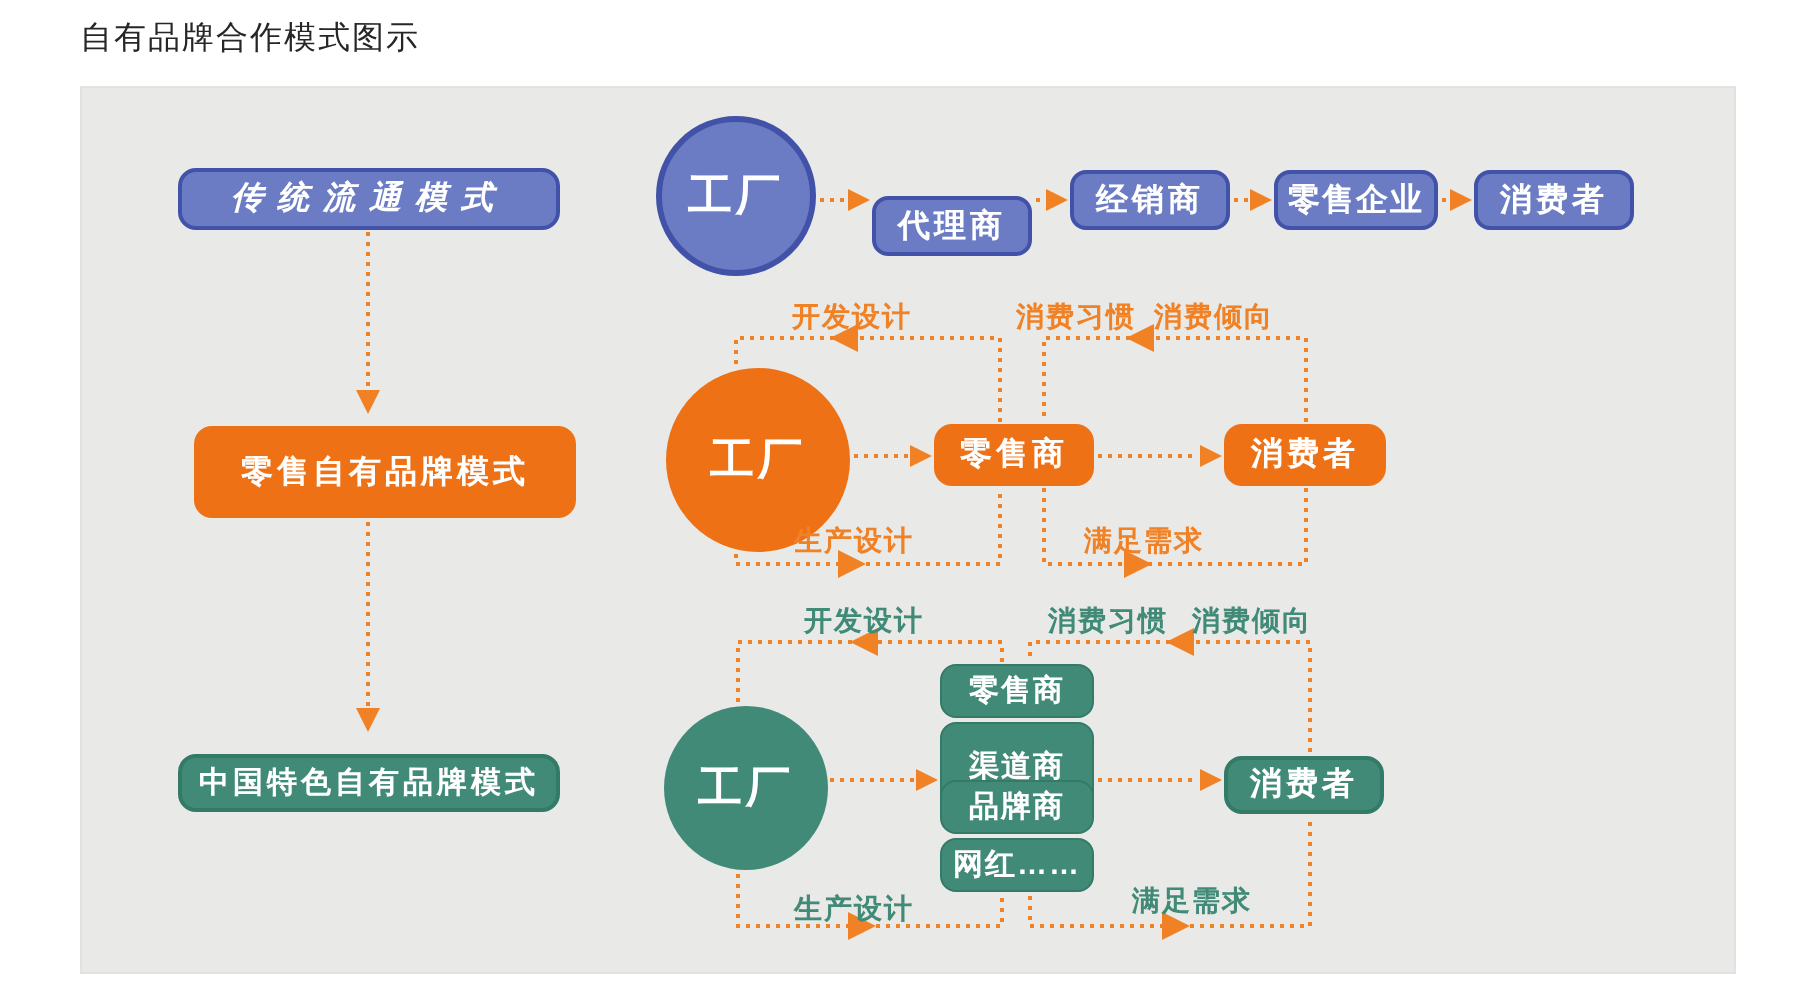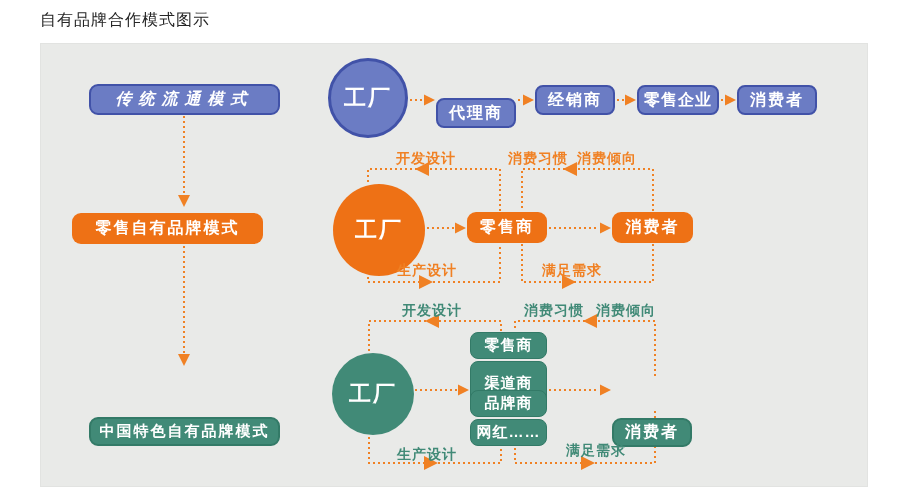--- a/index.html
+++ b/index.html
@@ -8,21 +8,21 @@
   .abs{position:absolute;box-sizing:border-box;}
   #panel{left:40px;top:43px;width:828px;height:444px;background:#e9eae8;border:1px solid #e2e3e1;}
   #title{left:40px;top:8px;width:400px;height:24px;font-size:16px;font-weight:normal;color:#262626;
          letter-spacing:1px;line-height:24px;}
   svg.lines{left:0;top:0;z-index:1;}
   .node{display:flex;align-items:center;justify-content:center;color:#fff;font-weight:bold;
         z-index:2;text-align:center;white-space:nowrap;}
   .box-blue{background:#6b7cc4;border:2px solid #4152a8;border-radius:8px;font-size:16px;letter-spacing:2px;}
   .box-blue-wide{background:#6b7cc4;border:2px solid #4152a8;border-radius:9px;font-size:16px;letter-spacing:7px;}
   .box-orange{background:#ee7115;border-radius:9px;font-size:16px;letter-spacing:2px;}
-  .box-green{background:#418a77;border:2px solid #33ternal7a67;border-radius:9px;font-size:16px;letter-spacing:2px;margin-top:40px;}
+  .box-green{background:#418a77;border:2px solid #33ternal7a67;border-radius:9px;font-size:16px;letter-spacing:2px;}
   .box-green{background:#418a77;border:2px solid #337a67;border-radius:9px;font-size:16px;letter-spacing:2px;}
   .box-green-sm{background:#418a77;border:1px solid #337a67;border-radius:8px;font-size:15px;letter-spacing:1px;}
   .circle{border-radius:50%;font-size:22px;letter-spacing:2px;}
   .circle-blue{background:#6b7cc4;border:3px solid #4152a8;}
   .circle-orange{background:#ee7115;}
   .circle-green{background:#418a77;}
   .loop-label{z-index:2;font-size:14px;font-weight:bold;text-align:center;white-space:nowrap;letter-spacing:1px;}
   .lbl-orange{color:#f08124;}
   .lbl-green{color:#418a77;}
 </style>
@@ -90,21 +90,21 @@
     </g>
   </svg>
 
   <div class="abs node box-blue-wide" style="left:89px;top:84px;width:191px;height:31px;font-style:italic;">传统流通模式</div>
   <div class="abs node circle circle-blue" style="left:328px;top:58px;width:80px;height:80px;">工厂</div>
   <div class="abs node box-blue" style="left:436px;top:98px;width:80px;height:30px;">代理商</div>
   <div class="abs node box-blue" style="left:535px;top:85px;width:80px;height:30px;">经销商</div>
   <div class="abs node box-blue" style="left:637px;top:85px;width:82px;height:30px;letter-spacing:1px;">零售企业</div>
   <div class="abs node box-blue" style="left:737px;top:85px;width:80px;height:30px;">消费者</div>
 
-  <div class="abs node box-orange" style="left:72px;top:213px;width:191px;height:31px;">零售自有品牌模式</div>
+  <div class="abs node box-orange" style="left:97px;top:213px;width:191px;height:46px;">零售自有品牌模式</div>
   <div class="abs node circle circle-orange" style="left:333px;top:184px;width:92px;height:92px;">工厂</div>
   <div class="abs node box-orange" style="left:467px;top:212px;width:80px;height:31px;">零售商</div>
   <div class="abs node box-orange" style="left:612px;top:212px;width:81px;height:31px;">消费者</div>
   <div class="abs loop-label lbl-orange" style="left:394px;top:150px;width:64px;">开发设计</div>
   <div class="abs loop-label lbl-orange" style="left:506px;top:150px;width:64px;">消费习惯</div>
   <div class="abs loop-label lbl-orange" style="left:575px;top:150px;width:64px;">消费倾向</div>
   <div class="abs loop-label lbl-orange" style="left:395px;top:262px;width:64px;">生产设计</div>
   <div class="abs loop-label lbl-orange" style="left:540px;top:262px;width:64px;">满足需求</div>
 
   <div class="abs node box-green" style="left:89px;top:377px;width:191px;height:29px;font-size:15px;">中国特色自有品牌模式</div>

